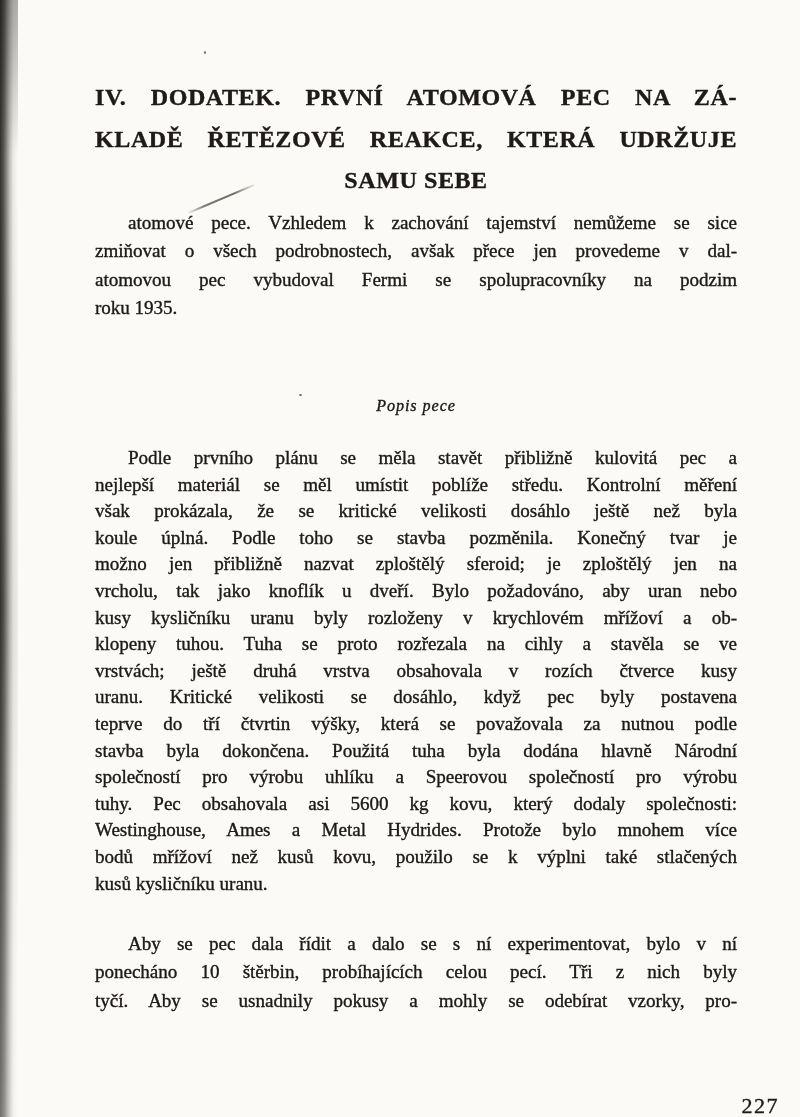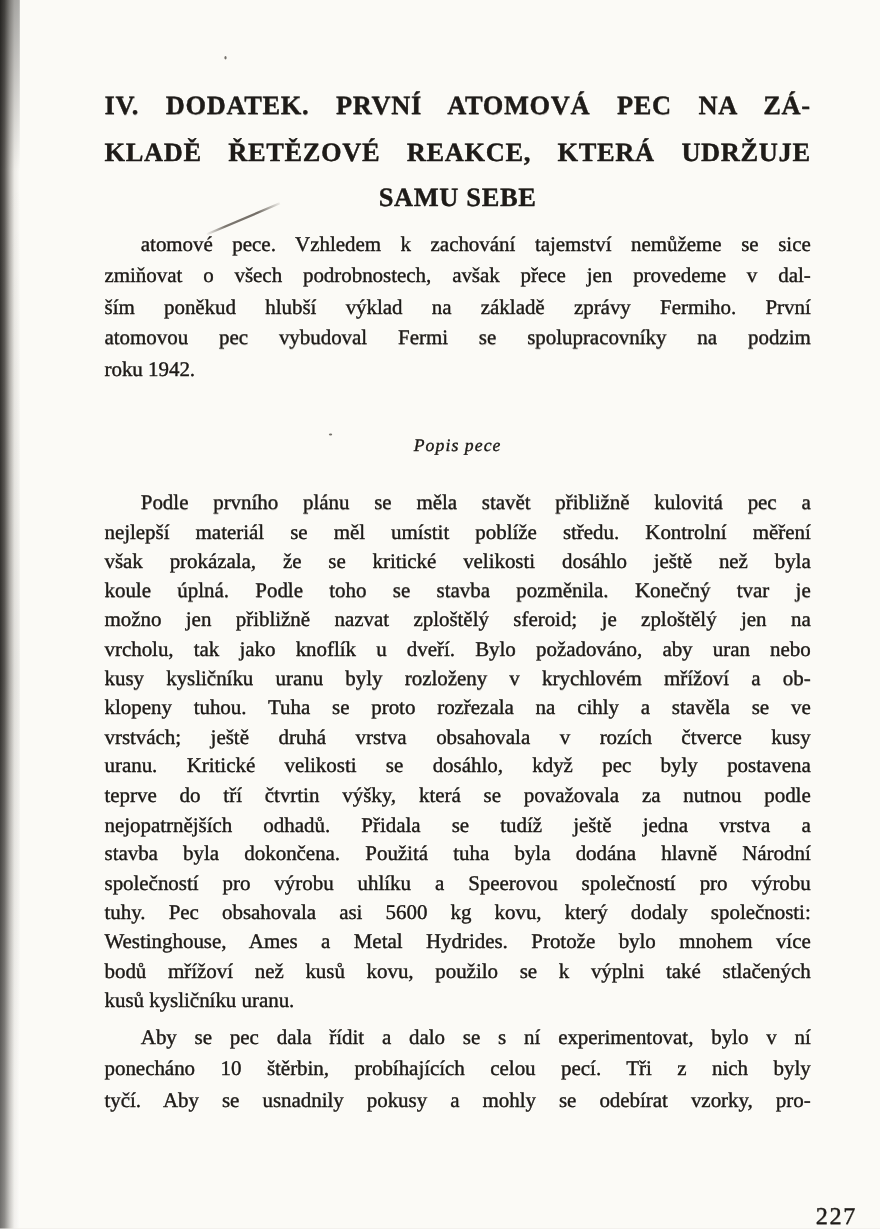--- a/index.html
+++ b/index.html
@@ -98,40 +98,38 @@
 
     <div class="title">
         <div class="line">IV. DODATEK. PRVNÍ ATOMOVÁ PEC NA ZÁ-</div>
         <div class="line">KLADĚ ŘETĚZOVÉ REAKCE, KTERÁ UDRŽUJE</div>
         <div class="line">SAMU SEBE</div>
       </div>
 
     <div class="para para1 no-justify-last">
         <div class="line">atomové pece. Vzhledem k zachování tajemství nemůžeme se sice</div>
         <div class="line">zmiňovat o všech podrobnostech, avšak přece jen provedeme v dal-</div>
-        <div class="line">ším poněkud hlubší výklad na základě zprávy Fermiho. První</div>
         <div class="line">atomovou pec vybudoval Fermi se spolupracovníky na podzim</div>
-        <div class="line">roku 1942.</div>
+        <div class="line">roku 1935.</div>
       </div>
 
     <div class="heading">Popis pece</div>
 
     <div class="para para2 no-justify-last">
         <div class="line">Podle prvního plánu se měla stavět přibližně kulovitá pec a</div>
         <div class="line">nejlepší materiál se měl umístit poblíže středu. Kontrolní měření</div>
         <div class="line">však prokázala, že se kritické velikosti dosáhlo ještě než byla</div>
         <div class="line">koule úplná. Podle toho se stavba pozměnila. Konečný tvar je</div>
         <div class="line">možno jen přibližně nazvat zploštělý sferoid; je zploštělý jen na</div>
         <div class="line">vrcholu, tak jako knoflík u dveří. Bylo požadováno, aby uran nebo</div>
         <div class="line">kusy kysličníku uranu byly rozloženy v krychlovém mřížoví a ob-</div>
         <div class="line">klopeny tuhou. Tuha se proto rozřezala na cihly a stavěla se ve</div>
         <div class="line">vrstvách; ještě druhá vrstva obsahovala v rozích čtverce kusy</div>
         <div class="line">uranu. Kritické velikosti se dosáhlo, když pec byly postavena</div>
         <div class="line">teprve do tří čtvrtin výšky, která se považovala za nutnou podle</div>
-        <div class="line">nejopatrnějších odhadů. Přidala se tudíž ještě jedna vrstva a</div>
         <div class="line">stavba byla dokončena. Použitá tuha byla dodána hlavně Národní</div>
         <div class="line">společností pro výrobu uhlíku a Speerovou společností pro výrobu</div>
         <div class="line">tuhy. Pec obsahovala asi 5600 kg kovu, který dodaly společnosti:</div>
         <div class="line">Westinghouse, Ames a Metal Hydrides. Protože bylo mnohem více</div>
         <div class="line">bodů mřížoví než kusů kovu, použilo se k výplni také stlačených</div>
         <div class="line">kusů kysličníku uranu.</div>
       </div>
 
     <div class="para para3">
         <div class="line">Aby se pec dala řídit a dalo se s ní experimentovat, bylo v ní</div>

